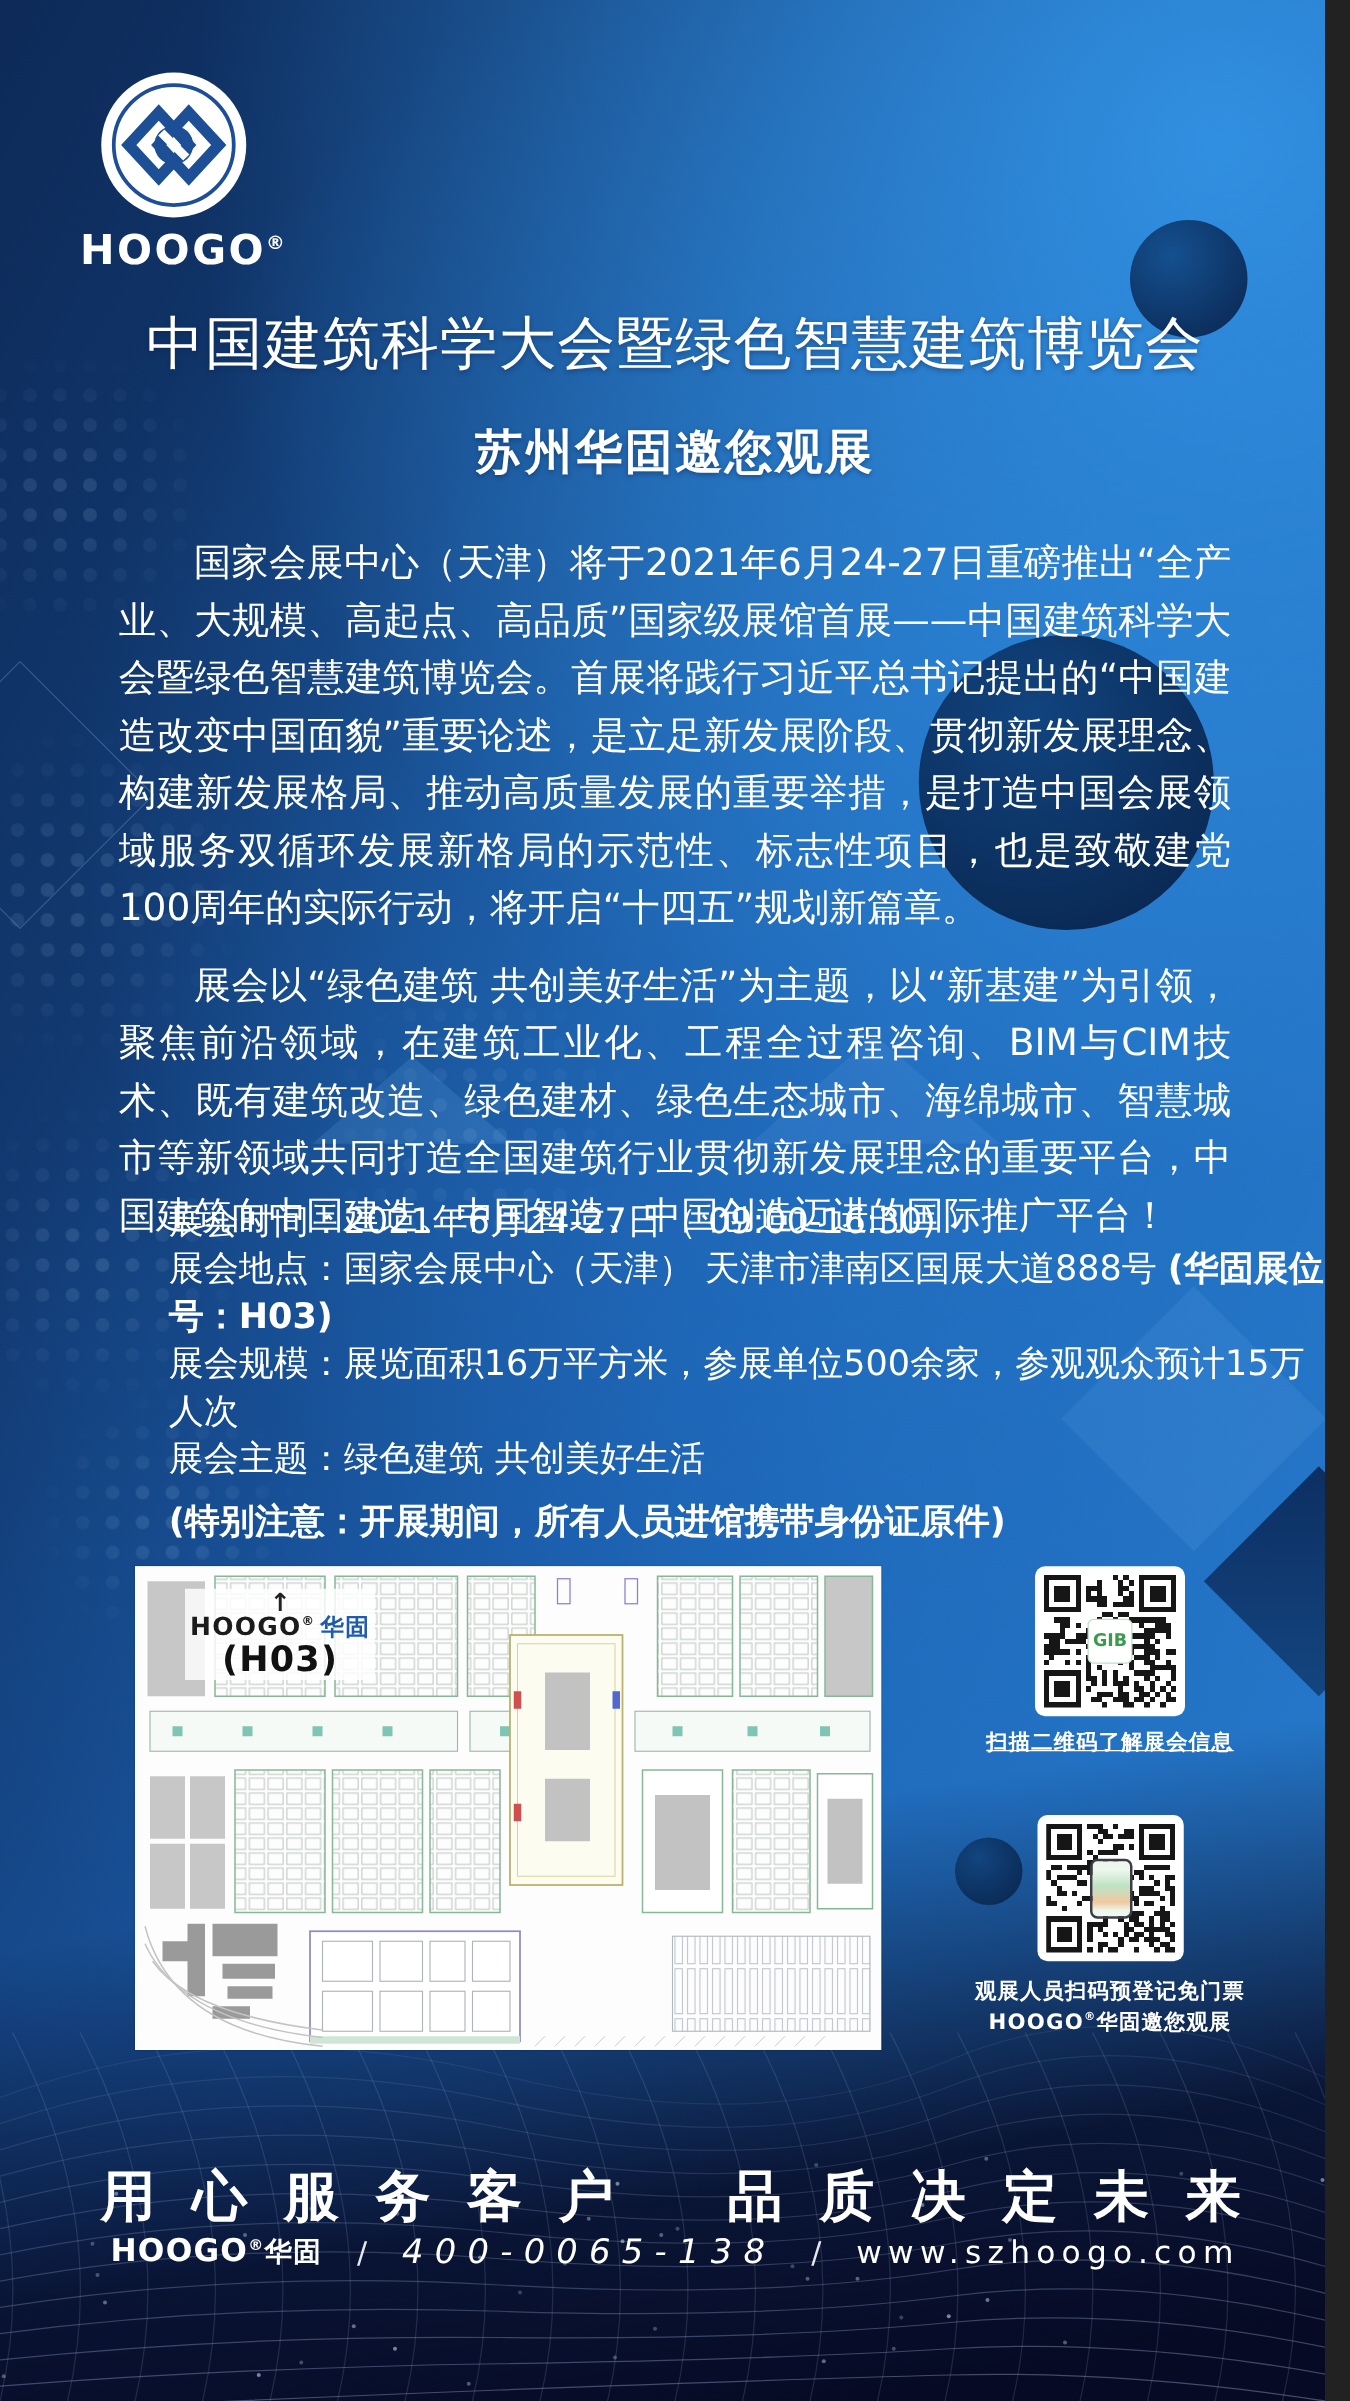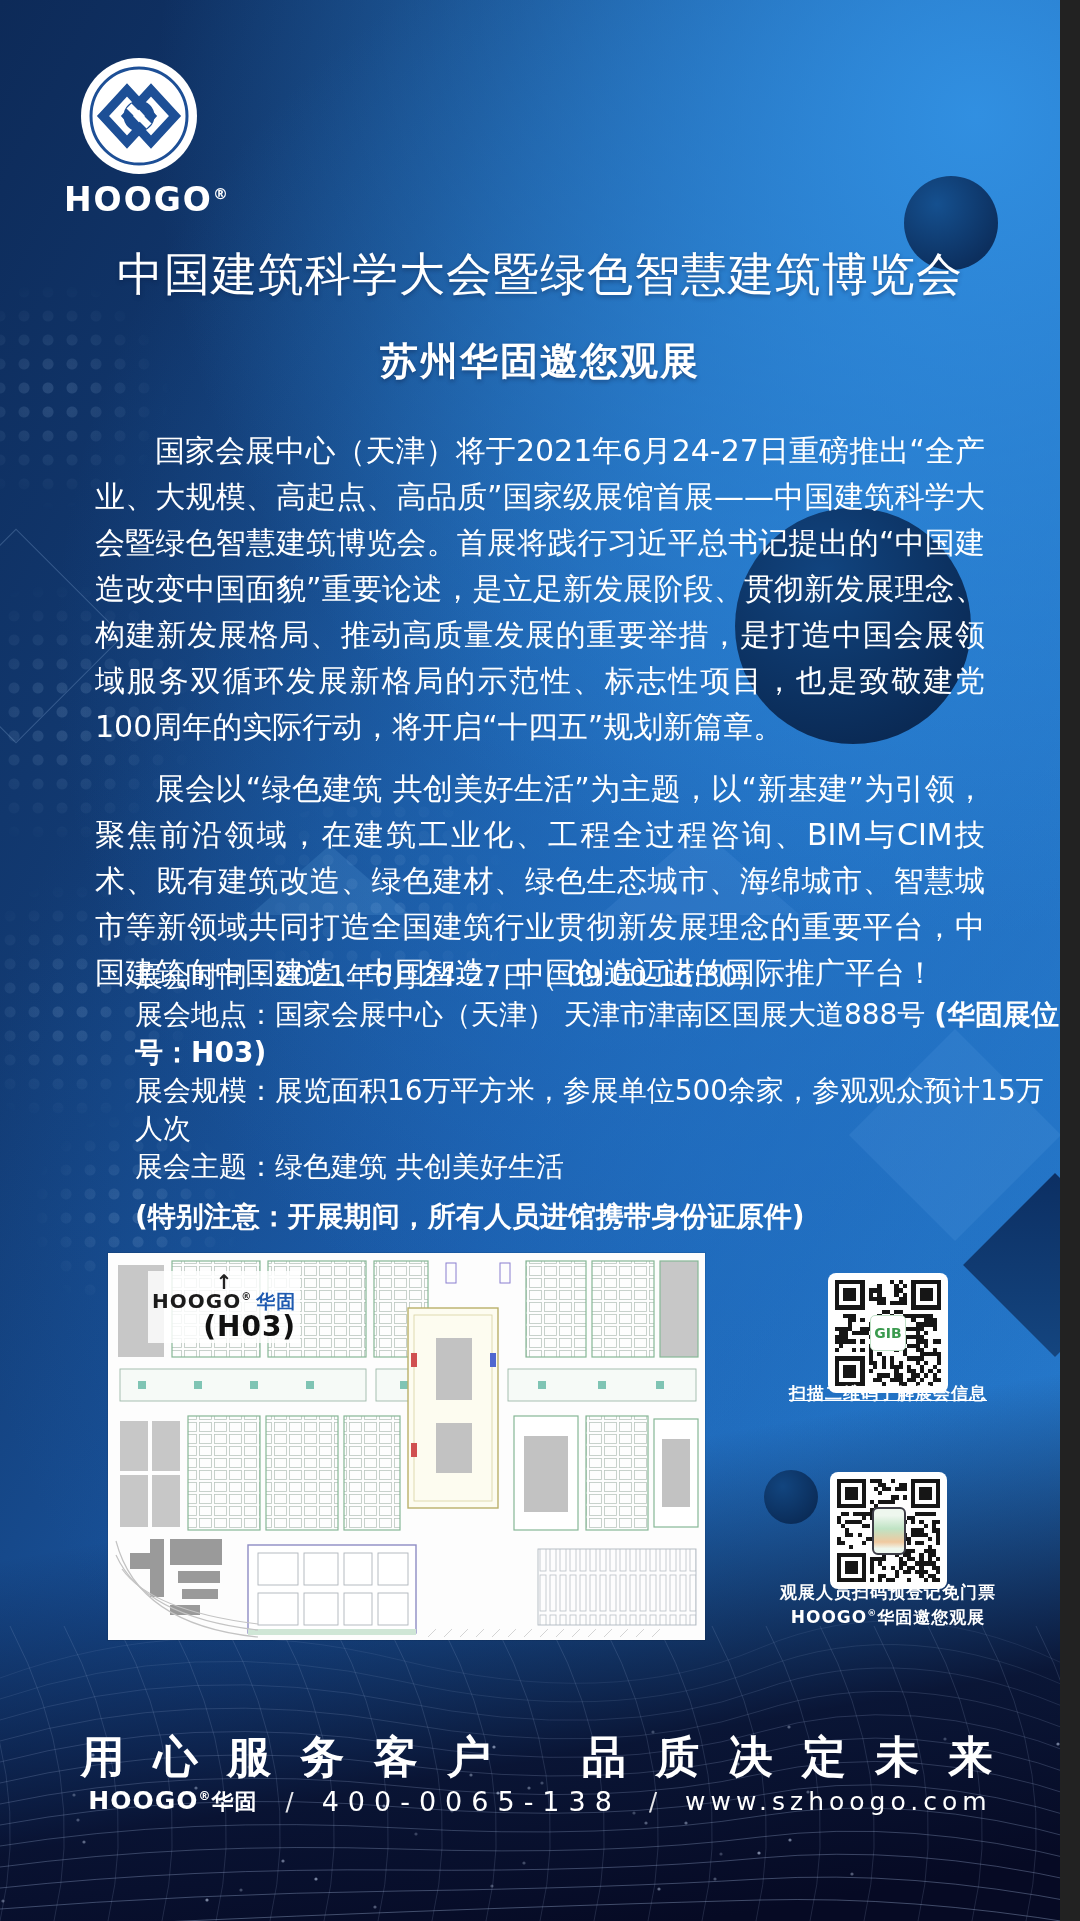--- a/index.html
+++ b/index.html
@@ -49,40 +49,40 @@
   .details .row .lbl{font-weight:normal;}
   .details .bold{font-weight:bold;}
   .note{margin-top:12px;font-weight:bold;}
   
   .floorplan{left:108px;top:1253px;width:597px;height:387px;background:#fff;box-shadow:0 0 0 1px rgba(0,0,0,.08);}
   .fp-label{position:absolute;left:40px;top:18px;line-height:1.05;white-space:nowrap;background:rgba(255,255,255,.82);padding:2px 4px;}
   .fp-arrow{display:block;text-align:center;color:#222;font-size:20px;font-weight:bold;line-height:18px;}
   .fp-brand{font-size:20px;font-weight:bold;color:#1b1b1b;letter-spacing:1px;}
   .fp-brand sup{font-size:10px;}
   .fp-brand .cn{color:#1e5ab0;font-size:19px;margin-left:4px;}
-  .fp-booth{font-size:28px;font-weight:bold;color:#111;text-align:right;letter-spacing:1px;}
+  .fp-booth{font-size:28px;font-weight:bold;color:#111;text-align:center;letter-spacing:1px;}
   
-  .qr-box{position:absolute;width:120px;height:120px;background:#fff;border-radius:8px;padding:7px;box-sizing:border-box;margin-top:20px;}
+  .qr-box{position:absolute;width:120px;height:120px;background:#fff;border-radius:8px;padding:7px;box-sizing:border-box;}
   .qr-box svg{width:100%;height:100%;}
   .qr-logo{position:absolute;left:50%;top:50%;transform:translate(-50%,-50%);background:#fff;border-radius:5px;
     display:flex;align-items:center;justify-content:center;}
   .qr-logo.gib{width:34px;height:34px;border:1px solid #bfe0c6;color:#3a9a4e;font-weight:bold;font-size:14px;letter-spacing:0;}
   .qr-logo.phone{width:30px;height:44px;border:2px solid #3c3c46;border-radius:6px;background:linear-gradient(180deg,#eef7ee 15%,#bfe3c4 45%,#f0c9a0 75%,#eef7ee 90%);}
   .qr-cap{position:absolute;color:#fff;font-weight:bold;font-size:17px;letter-spacing:1px;text-align:center;}
   .qr-cap sup{font-size:9px;}
   
   .slogan{left:0;top:1728px;width:1080px;display:flex;justify-content:center;gap:84px;
     font-size:44px;font-weight:bold;letter-spacing:7px;color:#fff;}
   .contact{left:0;top:1786px;width:1080px;display:flex;justify-content:center;align-items:center;gap:28px;
     font-size:25px;color:#fff;}
   .contact .brand{font-size:25px;font-weight:bold;letter-spacing:1px;}
   .contact .brand sup{font-size:12px;}
   .contact .brand .cn{font-size:22px;font-weight:bold;}
   .contact .slash{font-size:24px;opacity:.9;}
-  .contact .phone{letter-spacing:9px;font-size:27px;}
+  .contact .phone{letter-spacing:9px;font-size:27px;font-style:italic;}
   .contact .web{letter-spacing:5px;font-size:25px;}
   #mesh{position:absolute;left:0;top:1596px;width:1080px;height:325px;}
   .plan-svg{width:100%;height:100%;display:block;}
 </style>
 </head>
 <body>
 
 <div class="poster">
 
   <div class="sphere sp1"></div>

